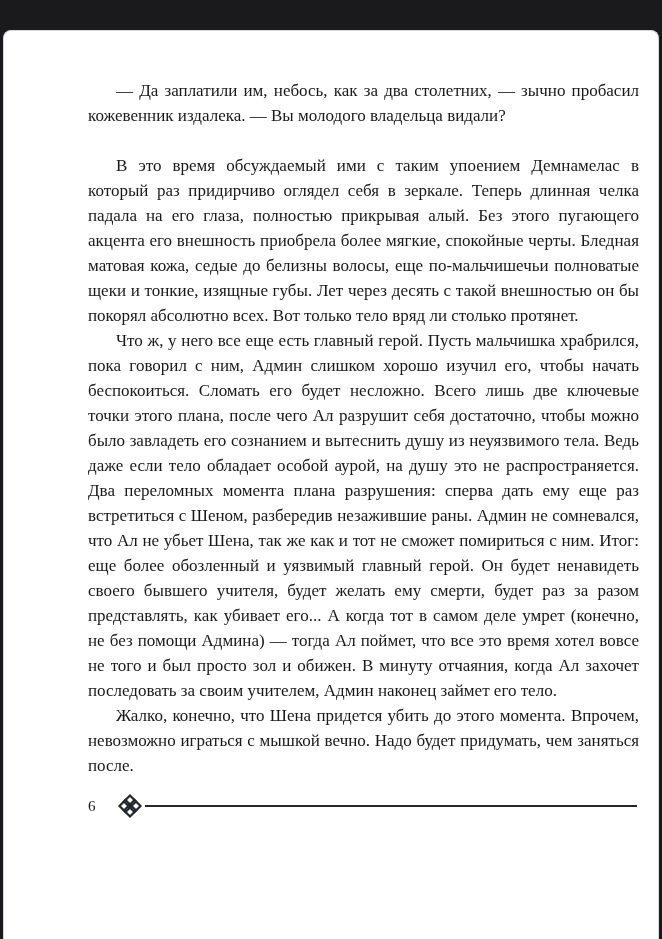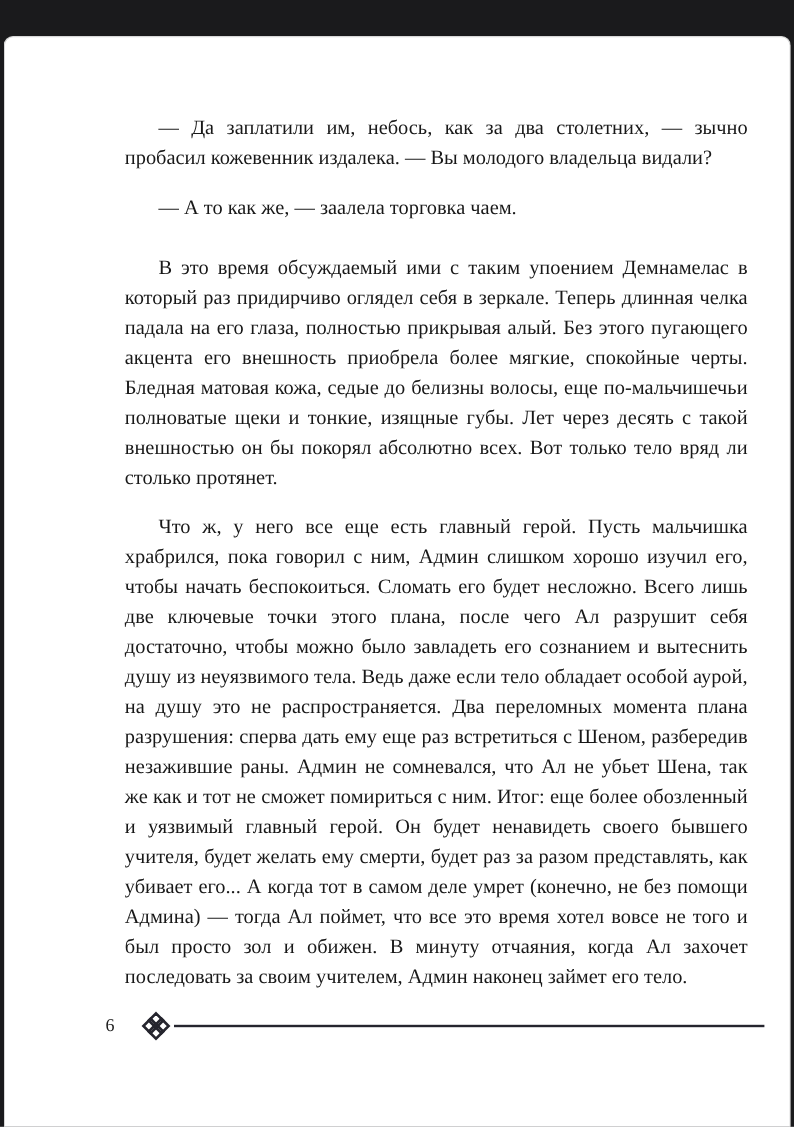--- a/index.html
+++ b/index.html
@@ -26,21 +26,21 @@
     border-radius: 8px 8px 0 0;
     box-sizing: border-box;
   }
   .page-text {
     padding: 47px 21px 0 84px;
     width: 551px;
     box-sizing: content-box;
     color: #181818;
   }
   .page-text p {
-    margin: 16px;
+    margin: 0;
     font-size: 17px;
     line-height: 25px;
     text-align: justify;
     text-indent: 28px;
   }
   .page-text p.section-start {
     margin-top: 25px;
   }
   .page-footer {
     display: flex;
@@ -68,23 +68,23 @@
     margin-left: 2px;
   }
 </style>
 </head>
 <body>
 
 <div class="book-page">
 
   <div class="page-text">
     <p>— Да заплатили им, небось, как за два столетних, — зычно пробасил кожевенник издалека. — Вы молодого владельца видали?</p>
-    <p>— А то как же, — заалела торговка чаем.</p>
     <p class="section-start">В это время обсуждаемый ими с таким упоением Демнамелас в который раз придирчиво оглядел себя в зеркале. Теперь длинная челка падала на его глаза, полностью прикрывая алый. Без этого пугающего акцента его внешность приобрела более мягкие, спокойные черты. Бледная матовая кожа, седые до белизны волосы, еще по-мальчишечьи полноватые щеки и тонкие, изящные губы. Лет через десять с такой внешностью он бы покорял абсолютно всех. Вот только тело вряд ли столько протянет.</p>
     <p>Что ж, у него все еще есть главный герой. Пусть мальчишка храбрился, пока говорил с ним, Админ слишком хорошо изучил его, чтобы начать беспокоиться. Сломать его будет несложно. Всего лишь две ключевые точки этого плана, после чего Ал разрушит себя достаточно, чтобы можно было завладеть его сознанием и вытеснить душу из неуязвимого тела. Ведь даже если тело обладает особой аурой, на душу это не распространяется. Два переломных момента плана разрушения: сперва дать ему еще раз встретиться с Шеном, разбередив незажившие раны. Админ не сомневался, что Ал не убьет Шена, так же как и тот не сможет помириться с ним. Итог: еще более обозленный и уязвимый главный герой. Он будет ненавидеть своего бывшего учителя, будет желать ему смерти, будет раз за разом представлять, как убивает его... А когда тот в самом деле умрет (конечно, не без помощи Админа) — тогда Ал поймет, что все это время хотел вовсе не того и был просто зол и обижен. В минуту отчаяния, когда Ал захочет последовать за своим учителем, Админ наконец займет его тело.</p>
+    <p>Жалко, конечно, что Шена придется убить до этого момента. Впрочем, невозможно играться с мышкой вечно. Надо будет придумать, чем заняться после.</p>
   </div>
 
   <div class="page-footer">
     <span class="page-number">6</span>
     <svg class="knot-ornament" viewBox="0 0 26 26" fill="none" stroke="#25252e" stroke-width="2.2" stroke-linejoin="miter">
       <path d="M13 2.5 L19 8.5 L13 14.5 L7 8.5 Z"></path>
       <path d="M13 11.5 L19 17.5 L13 23.5 L7 17.5 Z"></path>
       <path d="M8.5 7 L14.5 13 L8.5 19 L2.5 13 Z"></path>
       <path d="M17.5 7 L23.5 13 L17.5 19 L11.5 13 Z"></path>
     </svg>

